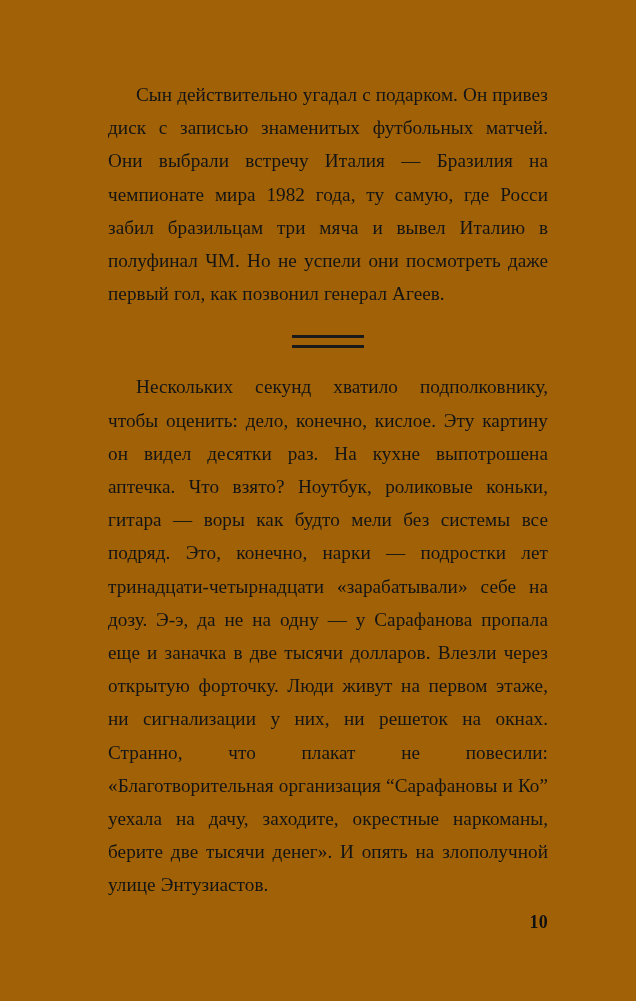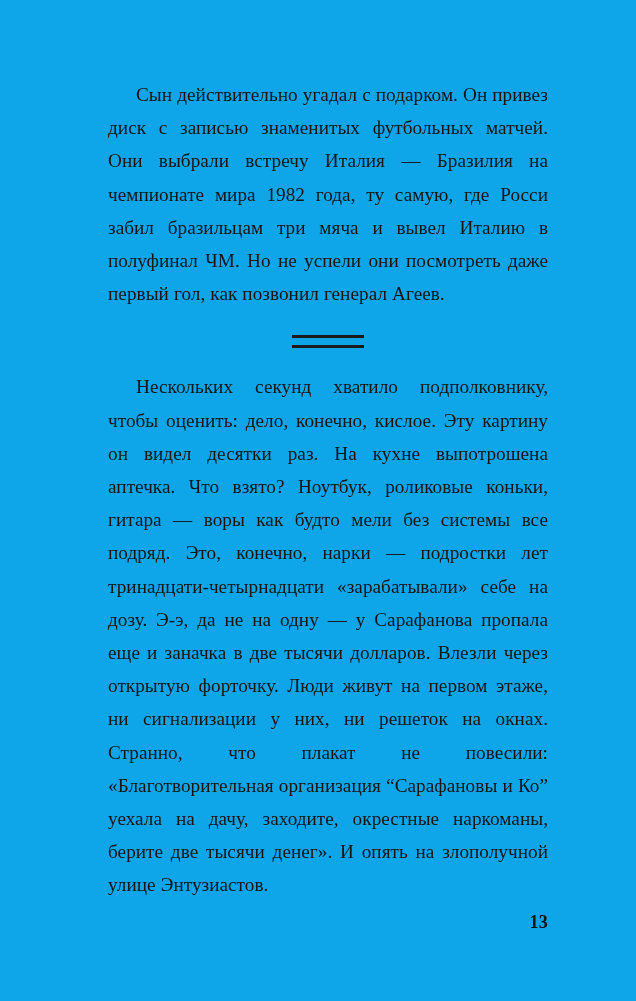--- a/index.html
+++ b/index.html
@@ -12,21 +12,21 @@
     background: #ffffff;
     font-family: "Liberation Serif", "DejaVu Serif", serif;
     color: #1a1a1a;
     overflow: hidden;
   }
   .page {
     position: relative;
     width: 636px;
     height: 1001px;
     box-sizing: border-box;
-    background: #0ea5e9;
+    background: #a16207;
   }
   .text-column {
     position: absolute;
     left: 108px;
     top: 78px;
     width: 440px;
   }
   p.body-par {
     margin: 0;
     font-size: 19.2px;
@@ -77,15 +77,15 @@
 
 
     <div class="divider-wrap">
       <div class="divider"></div>
     </div>
 
     <p class="body-par indent section-gap-top">Нескольких секунд хватило подполковнику, чтобы оценить: дело, конечно, кислое. Эту картину он видел десятки раз. На кухне выпотрошена аптечка. Что взято? Ноутбук, роликовые коньки, гитара — воры как будто мели без системы все подряд. Это, конечно, нарки — подростки лет тринадцати-четырнадцати «зарабатывали» себе на дозу. Э-э, да не на одну — у Сарафанова пропала еще и заначка в две тысячи долларов. Влезли через открытую форточку. Люди живут на первом этаже, ни сигнализации у них, ни решеток на окнах. Странно, что плакат не повесили: «Благотворительная организация “Сарафановы и Ко” уехала на дачу, заходите, окрестные наркоманы, берите две тысячи денег». И опять на злополучной улице Энтузиастов.</p>
 
   </div>
 
-  <div class="page-number">13</div>
+  <div class="page-number">10</div>
 
 </div>
 
 </body></html>

